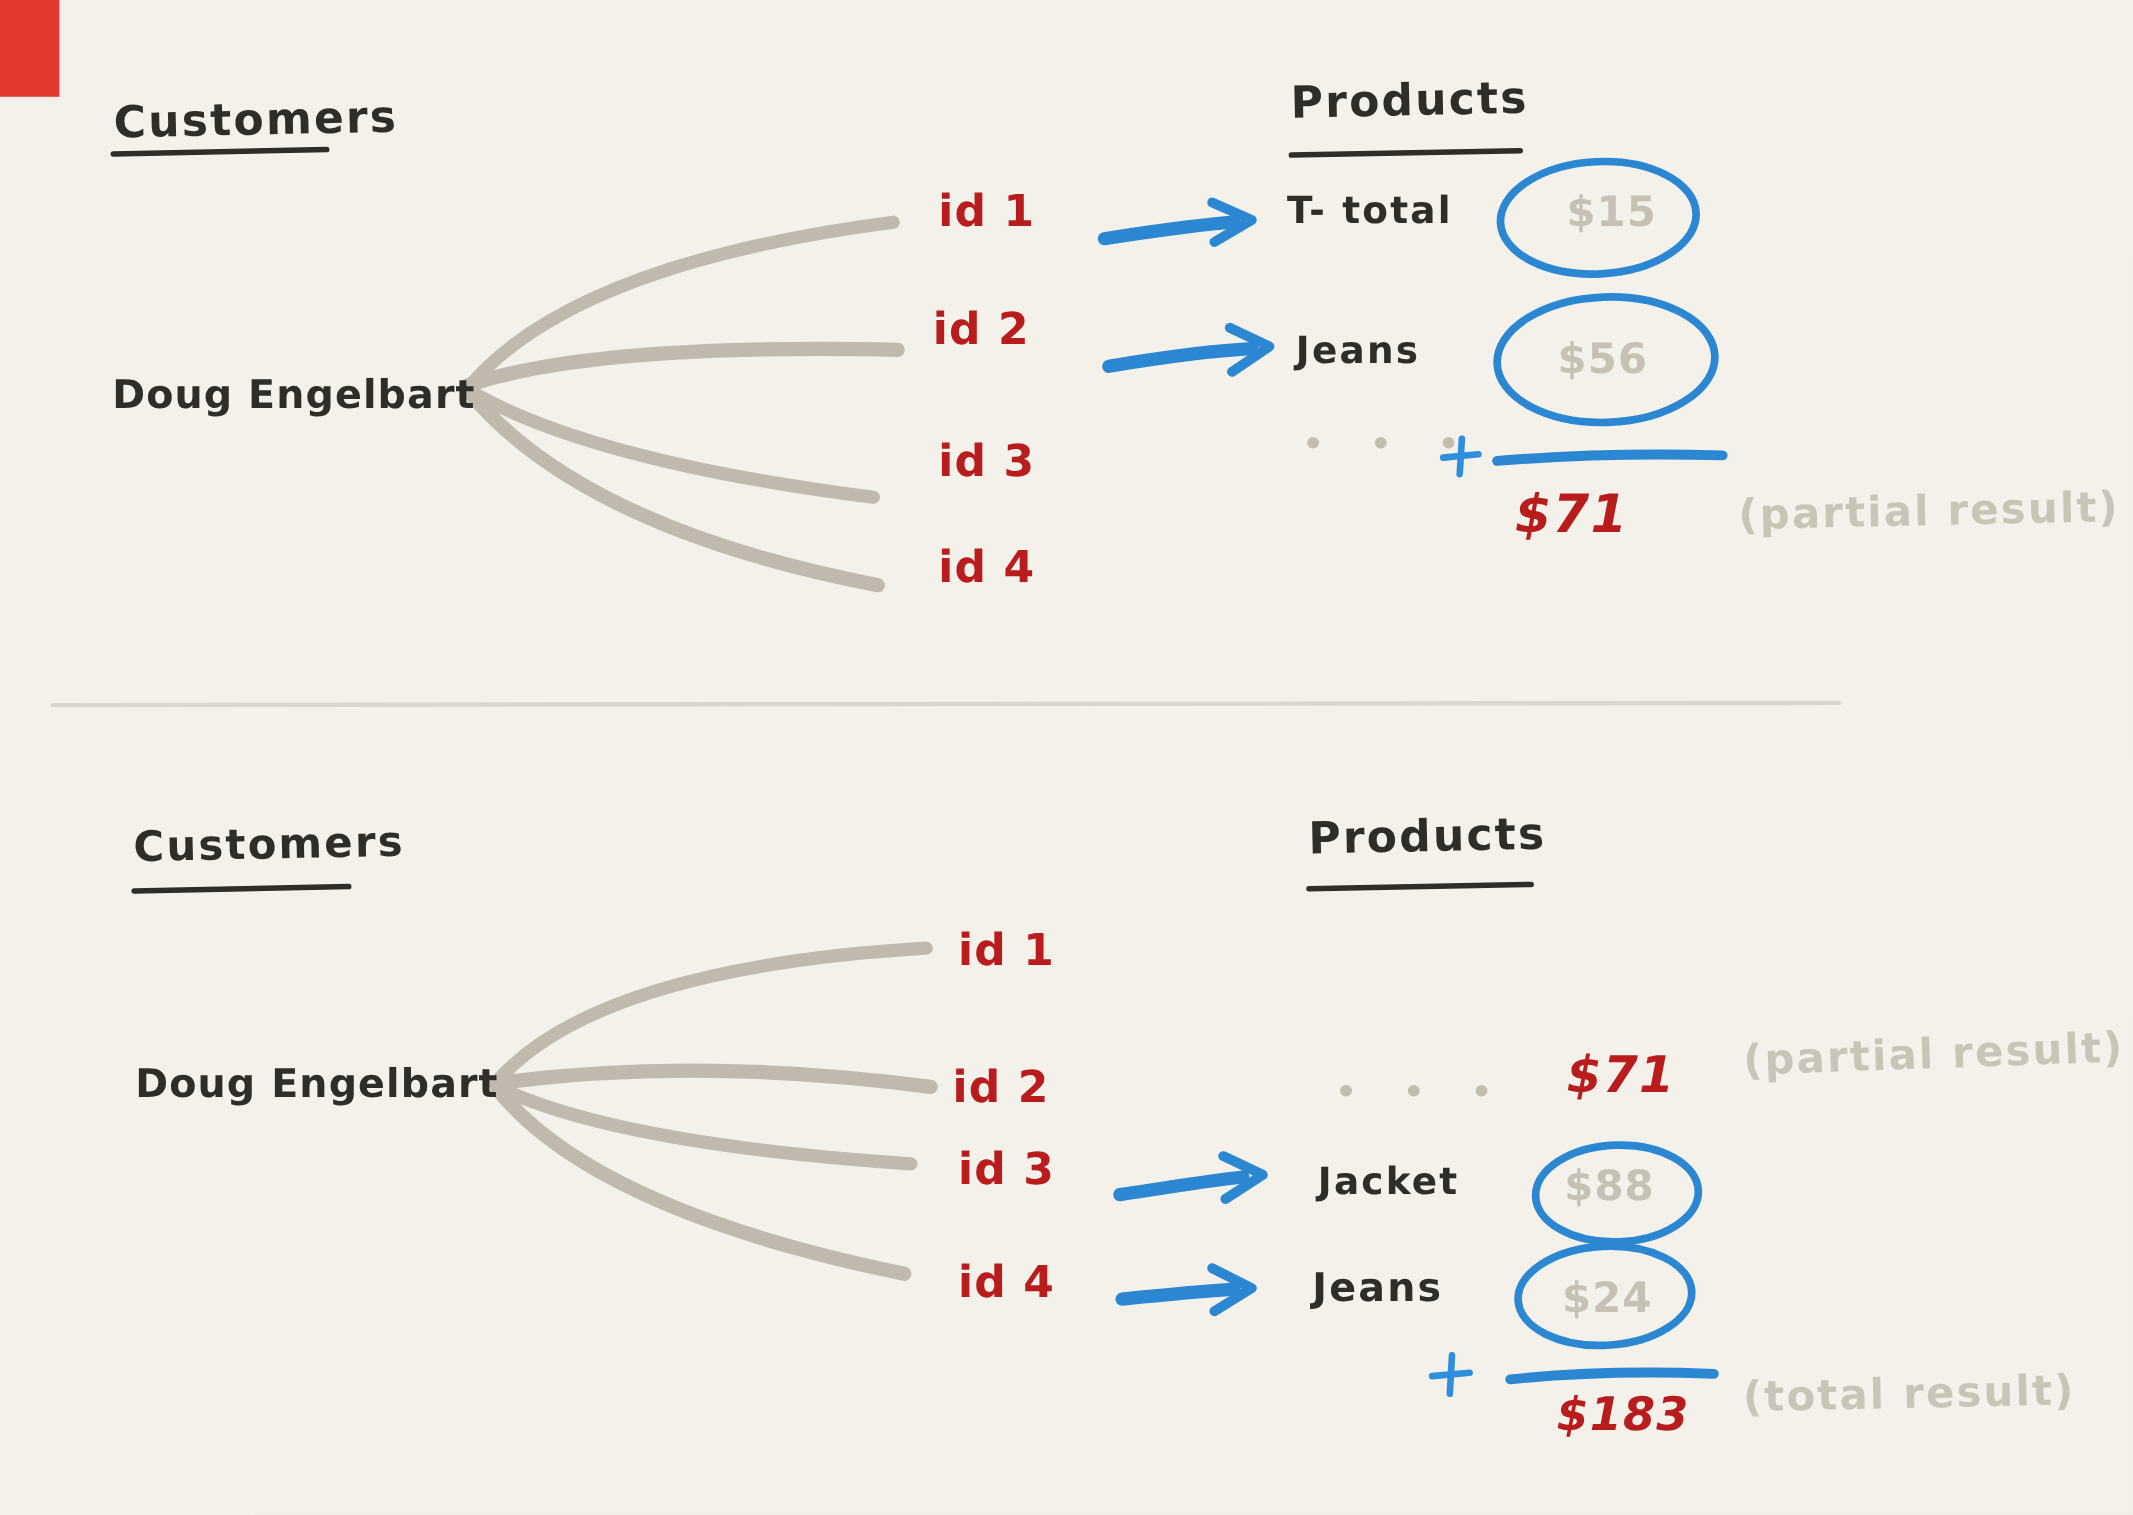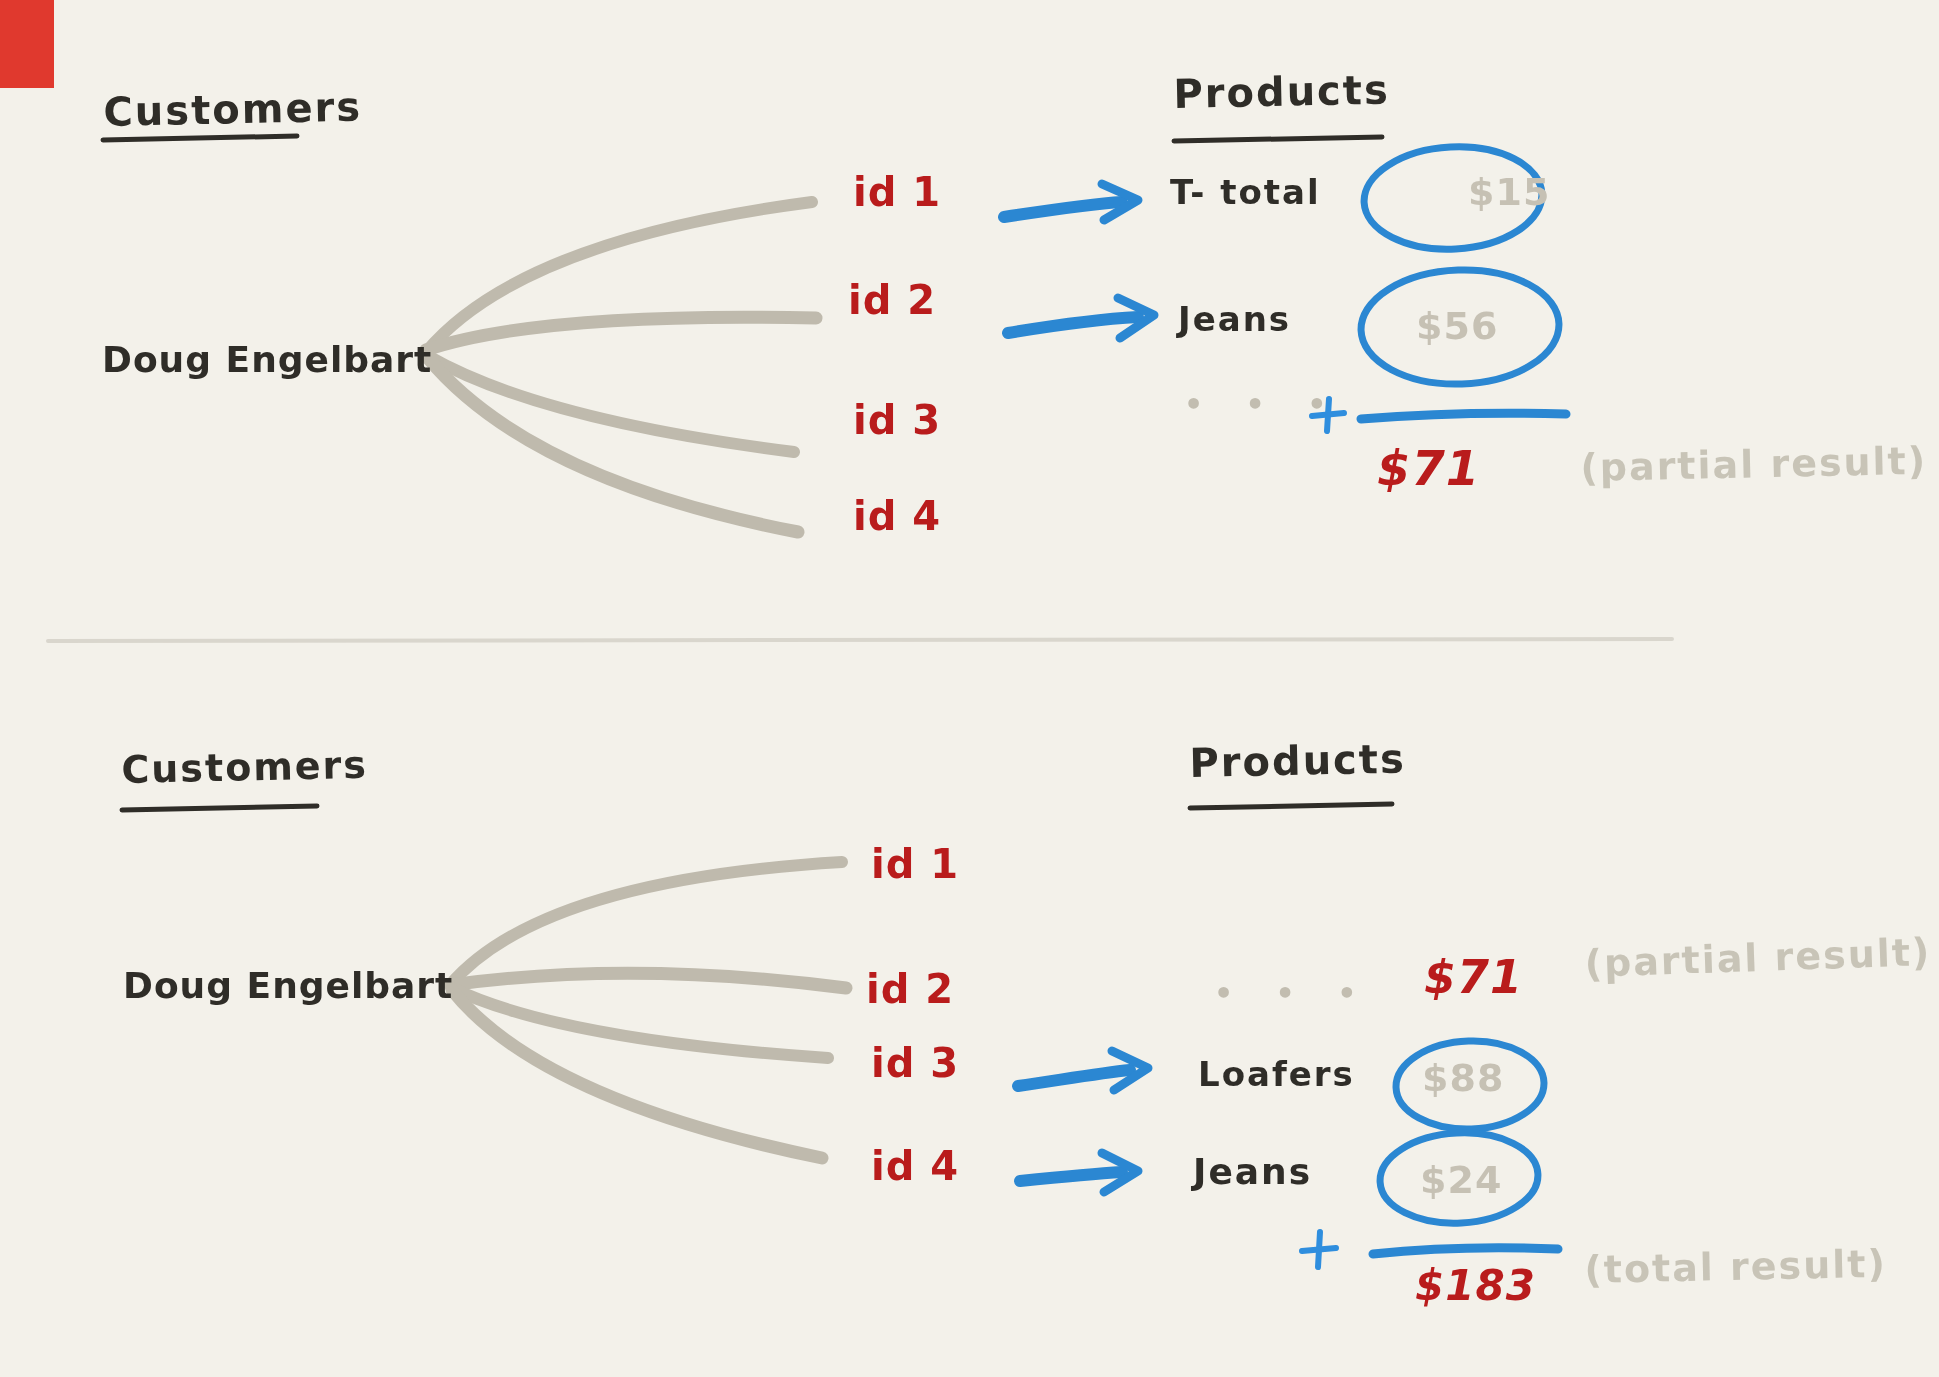--- a/index.html
+++ b/index.html
@@ -84,21 +84,21 @@
   <div class="hw heading tilt1" style="left:1173px;top:72px;font-size:40px;">Products</div>
 
   <div class="hw" style="left:102px;top:340px;font-size:36px;">Doug Engelbart</div>
 
   <div class="hw blue" style="left:853px;top:170px;font-size:40px;">id 1</div>
   <div class="hw blue" style="left:848px;top:278px;font-size:40px;">id 2</div>
   <div class="hw blue" style="left:853px;top:398px;font-size:40px;">id 3</div>
   <div class="hw blue" style="left:853px;top:494px;font-size:40px;">id 4</div>
 
   <div class="hw" style="left:1170px;top:174px;font-size:34px;letter-spacing:2px;">T- total</div>
-  <div class="hw gray" style="left:1468px;top:172px;font-size:38px;">$15</div>
+  <div class="hw gray" style="left:1424px;top:172px;font-size:38px;">$15</div>
 
   <div class="hw" style="left:1178px;top:301px;font-size:34px;letter-spacing:2px;">Jeans</div>
   <div class="hw gray" style="left:1416px;top:306px;font-size:38px;">$56</div>
 
   <div class="hw dots" style="left:1184px;top:388px;">• • •</div>
 
   <div class="hw sumblue" style="left:1377px;top:442px;font-size:48px;">$71</div>
   <div class="hw glabel tilt1" style="left:1580px;top:448px;font-size:38px;">(partial result)</div>
 
   <div class="hw heading tilt1" style="left:121px;top:750px;font-size:38px;">Customers</div>
@@ -108,21 +108,21 @@
 
   <div class="hw blue" style="left:871px;top:842px;font-size:40px;">id 1</div>
   <div class="hw blue" style="left:866px;top:967px;font-size:40px;">id 2</div>
   <div class="hw blue" style="left:871px;top:1041px;font-size:40px;">id 3</div>
   <div class="hw blue" style="left:871px;top:1144px;font-size:40px;">id 4</div>
 
   <div class="hw dots" style="left:1214px;top:977px;">• • •</div>
   <div class="hw sumblue" style="left:1424px;top:952px;font-size:46px;">$71</div>
   <div class="hw glabel tilt2" style="left:1584px;top:944px;font-size:38px;">(partial result)</div>
 
-  <div class="hw" style="left:1198px;top:1056px;font-size:34px;letter-spacing:2px;">Loafers</div>
+  <div class="hw" style="left:1198px;top:1056px;font-size:34px;letter-spacing:2px;">Jacket</div>
   <div class="hw gray" style="left:1422px;top:1058px;font-size:38px;">$88</div>
 
   <div class="hw" style="left:1193px;top:1152px;font-size:36px;letter-spacing:2px;">Jeans</div>
   <div class="hw gray" style="left:1420px;top:1160px;font-size:38px;text-align:center;">$24</div>
 
   <div class="hw sumblue" style="left:1415px;top:1263px;font-size:42px;">$183</div>
   <div class="hw glabel tilt1" style="left:1584px;top:1250px;font-size:38px;">(total result)</div>
 
 </div>
 

